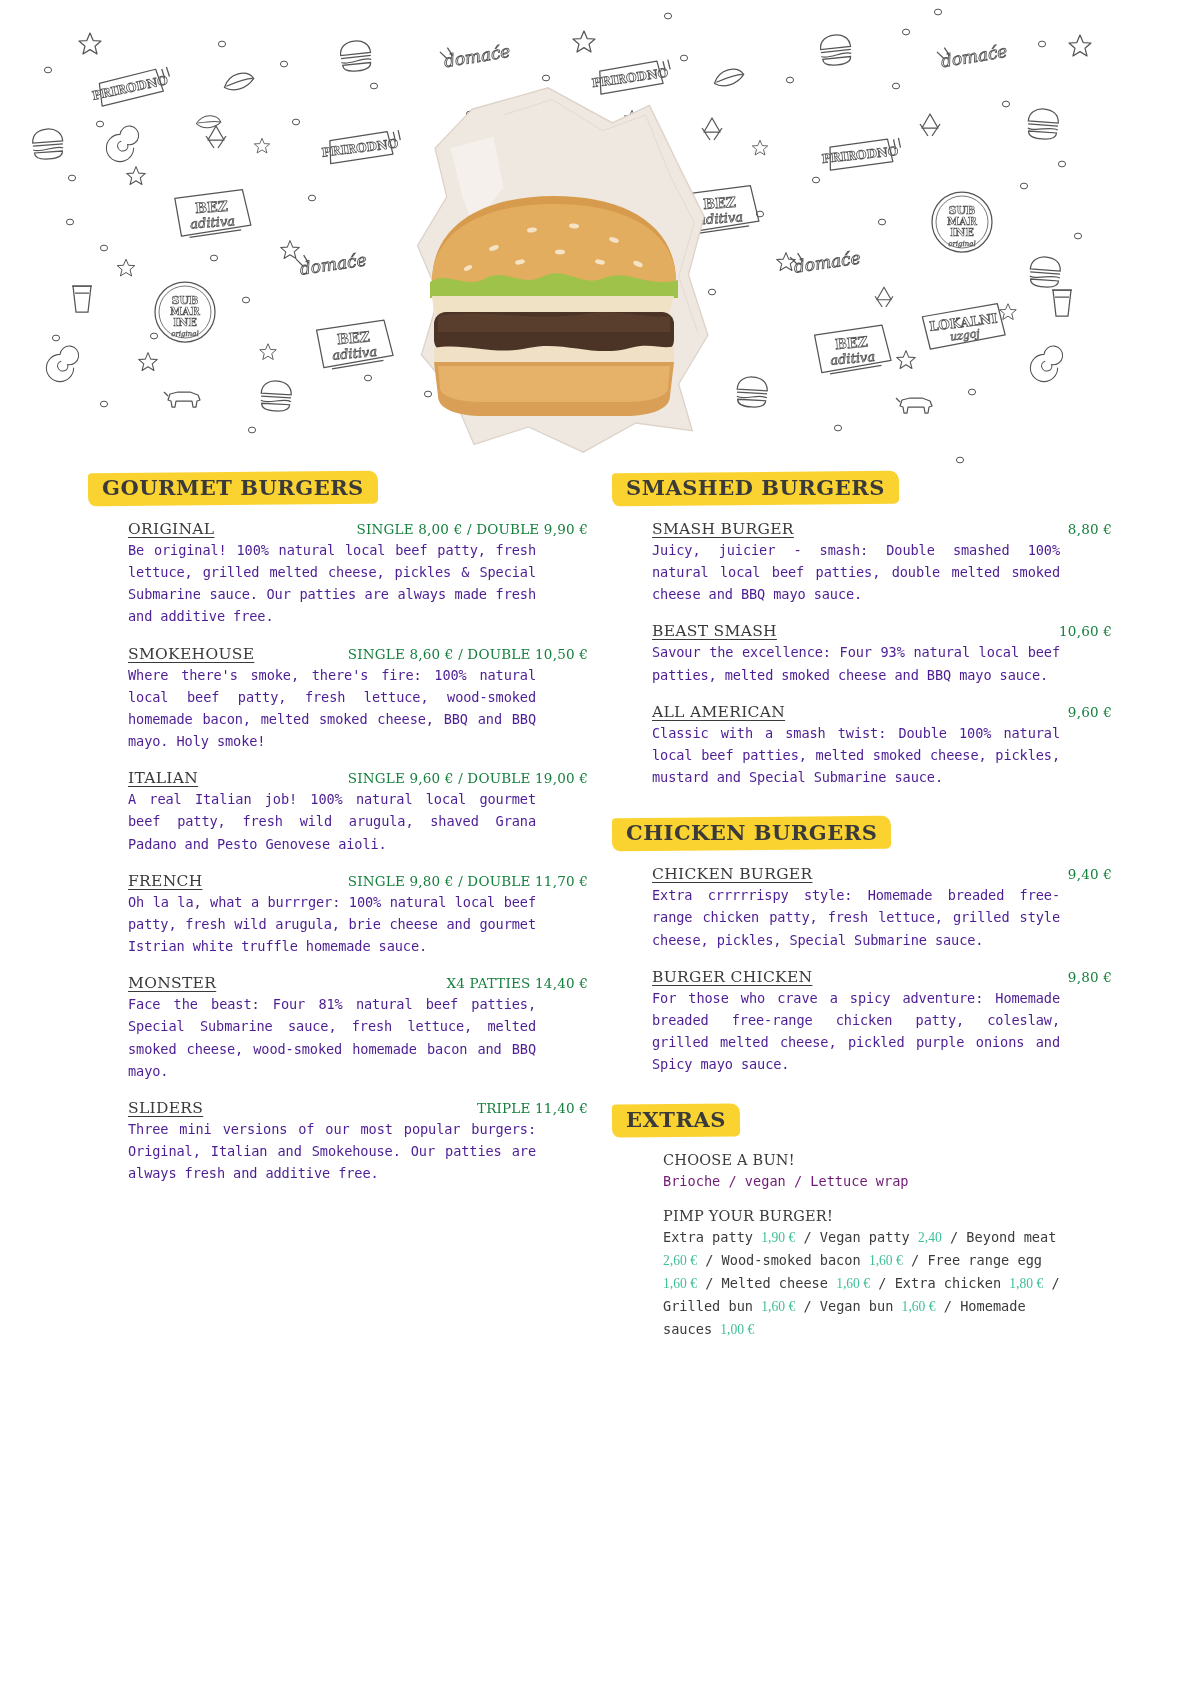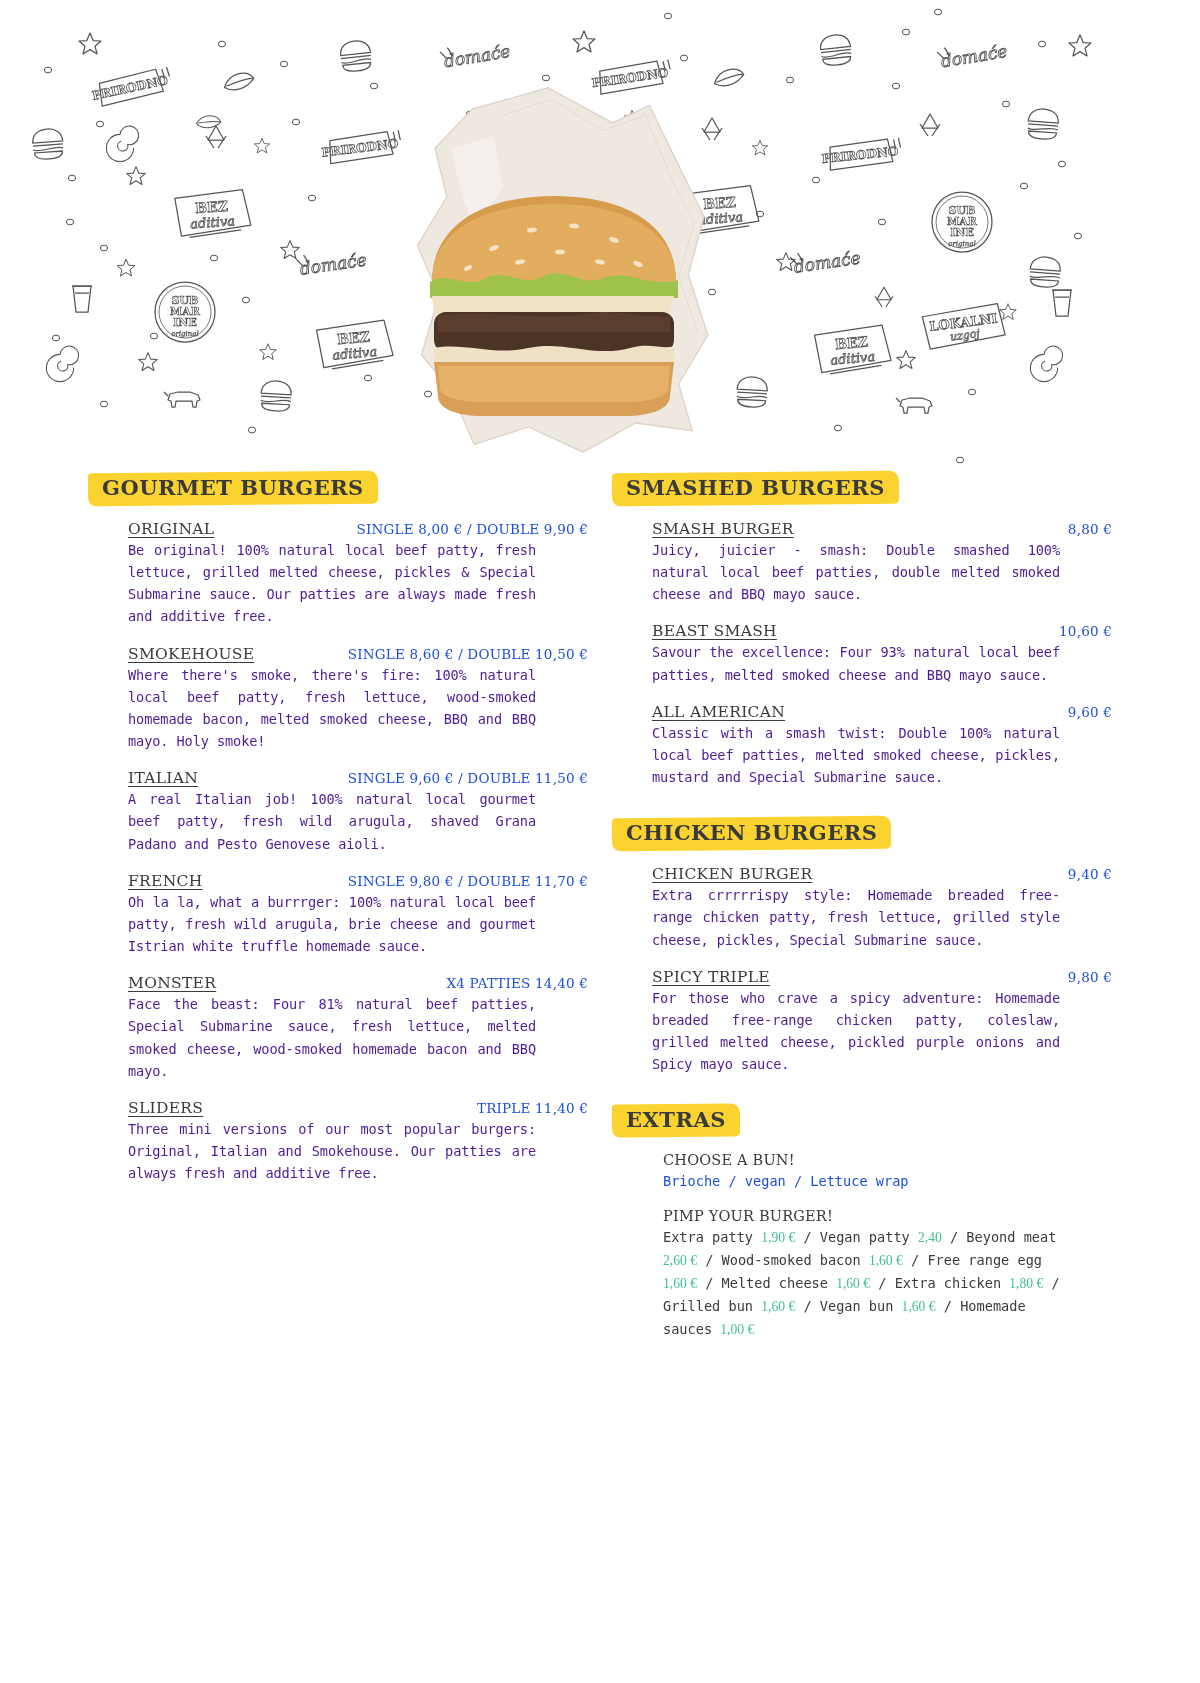--- a/index.html
+++ b/index.html
@@ -71,21 +71,21 @@
     letter-spacing:.3px;
     color:#3a3a3a;
     text-decoration:underline;
     text-underline-offset:3px;
     text-decoration-thickness:1px;
     white-space:nowrap;
   }
   .item-price{
     font-family:"DejaVu Serif","Liberation Serif",serif;
     font-size:13.5px;
-    color:#1d4ed8;
+    color:#15803d;
     letter-spacing:.2px;
     white-space:nowrap;
   }
   .item-desc{
     font-size:13.6px;
     line-height:1.63;
     color:#4c1d95;
     text-align:justify;
     max-width:408px;
     letter-spacing:-.1px;
@@ -95,21 +95,21 @@
   .extras-block{padding-left:40px;}
   .ex-group{margin-bottom:15px;margin-left:11px;}
   .ex-title{
     font-family:"DejaVu Serif","Liberation Serif",serif;
     font-size:14.5px;
     color:#3a3a3a;
     letter-spacing:.2px;
     margin-bottom:2px;
   }
   .ex-line{
-    font-size:13.6px;line-height:1.63;color:#1d4ed8;max-width:408px;
+    font-size:13.6px;line-height:1.63;color:#701a75;max-width:408px;
   }
   .pimp{
     font-size:13.6px;line-height:1.63;color:#3b3b3b;max-width:408px;
   }
   .pr{color:#3fbf98;font-family:Liberation Serif, serif;}
 
   .spacer-chicken{height:10px;}
 </style>
 </head>
 <body>
@@ -530,21 +530,21 @@
         <div class="item-head">
           <span class="item-name">SMOKEHOUSE</span>
           <span class="item-price">SINGLE 8,60 € / DOUBLE 10,50 €</span>
         </div>
         <div class="item-desc">Where there's smoke, there's fire: 100% natural local beef patty, fresh lettuce, wood-smoked homemade bacon, melted smoked cheese, BBQ and BBQ mayo. Holy smoke!</div>
       </div>
 
       <div class="item">
         <div class="item-head">
           <span class="item-name">ITALIAN</span>
-          <span class="item-price">SINGLE 9,60 € / DOUBLE 11,50 €</span>
+          <span class="item-price">SINGLE 9,60 € / DOUBLE 19,00 €</span>
         </div>
         <div class="item-desc">A real Italian job! 100% natural local gourmet beef patty, fresh wild arugula, shaved Grana Padano and Pesto Genovese aioli.</div>
       </div>
 
       <div class="item">
         <div class="item-head">
           <span class="item-name">FRENCH</span>
           <span class="item-price">SINGLE 9,80 € / DOUBLE 11,70 €</span>
         </div>
         <div class="item-desc">Oh la la, what a burrrger: 100% natural local beef patty, fresh wild arugula, brie cheese and gourmet Istrian white truffle homemade sauce.</div>
@@ -613,21 +613,21 @@
       <div class="item">
         <div class="item-head">
           <span class="item-name">CHICKEN BURGER</span>
           <span class="item-price">9,40 €</span>
         </div>
         <div class="item-desc">Extra crrrrrispy style: Homemade breaded free-range chicken patty, fresh lettuce, grilled style cheese, pickles, Special Submarine sauce.</div>
       </div>
 
       <div class="item">
         <div class="item-head">
-          <span class="item-name">SPICY TRIPLE</span>
+          <span class="item-name">BURGER CHICKEN</span>
           <span class="item-price">9,80 €</span>
         </div>
         <div class="item-desc">For those who crave a spicy adventure: Homemade breaded free-range chicken patty, coleslaw, grilled melted cheese, pickled purple onions and Spicy mayo sauce.</div>
       </div>
     </div>
 
     <div class="spacer-chicken"></div>
 
     <div class="cat">
       <span class="hl"></span>

